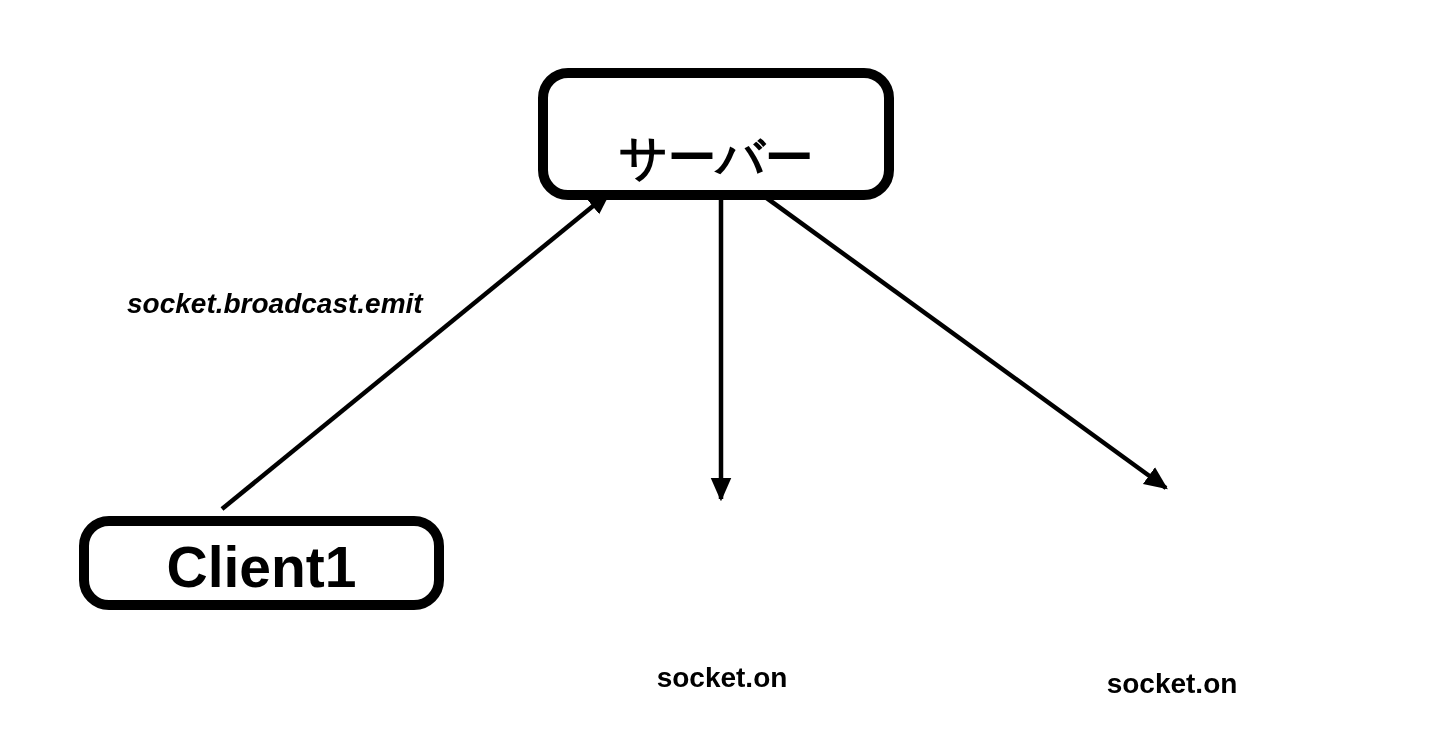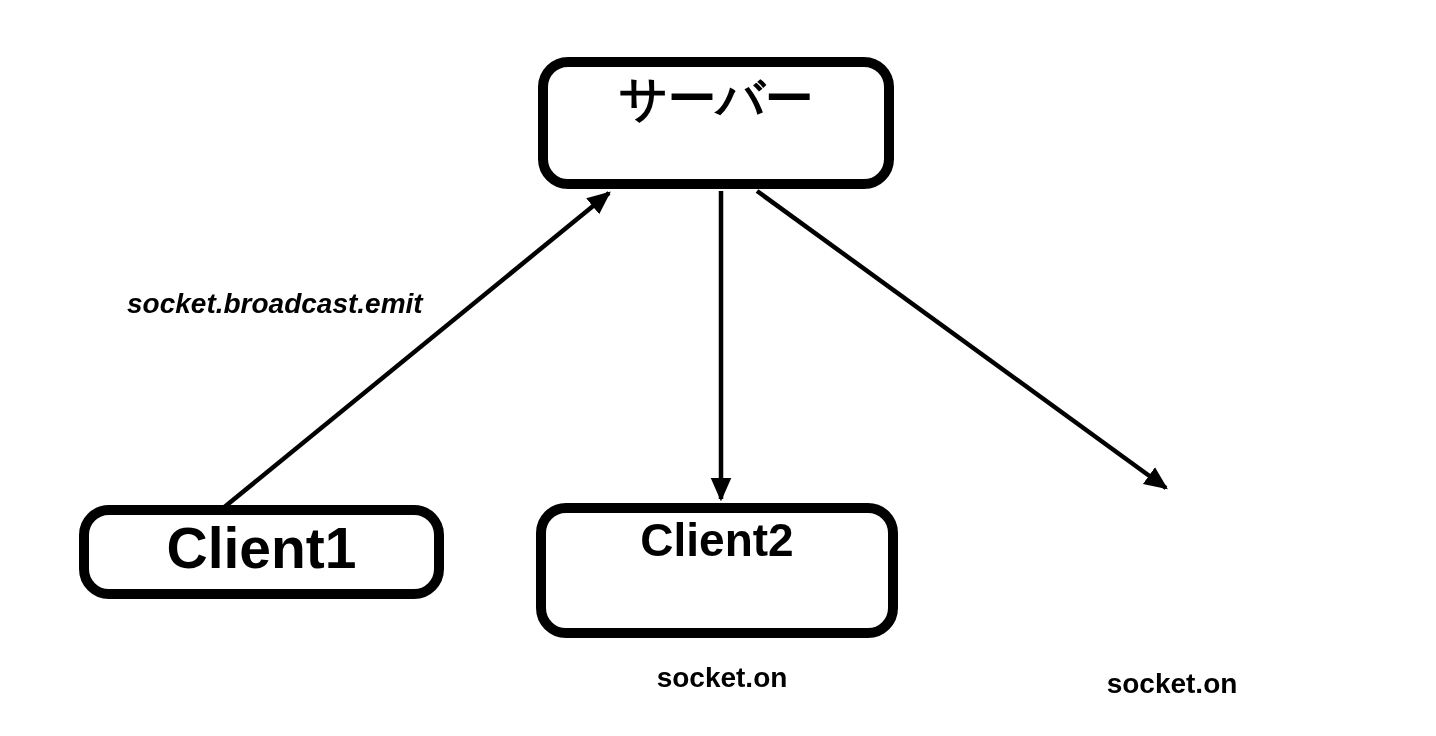--- a/index.html
+++ b/index.html
@@ -22,24 +22,25 @@
     width: 1436px;
     height: 736px;
   }
   .node {
     position: absolute;
     box-sizing: border-box;
     border: 10px solid #000000;
     border-radius: 30px;
     background: #ffffff;
     display: flex;
-    align-items: flex-start;
+    align-items: flex-end;
     justify-content: center;
     color: #000000;
     font-weight: bold;
+    margin-top: 11px;
   }
   .node-label {
     white-space: nowrap;
   }
   .node-server   { left: 538px; top: 57px;  width: 356px; height: 132px; font-size: 48px; }
   .node-client1  { left: 79px;  top: 505px; width: 365px; height: 94px; font-size: 57px; }
   .node-client2  { left: 536px; top: 503px; width: 362px; height: 135px; font-size: 46px; }
   .node-client3  { left: 995px; top: 503px; width: 365px; height: 132px; font-size: 46px; }
   .edge-label {
     position: absolute;
@@ -69,23 +70,20 @@
   </svg>
 
   <div class="node node-server">
     <span class="node-label">サーバー</span>
   </div>
 
   <div class="node node-client1">
     <span class="node-label">Client1</span>
   </div>
 
-  <div class="node node-client2">
-    <span class="node-label">Client2</span>
-  </div>
 
 
   <div class="edge-label label-broadcast">socket.broadcast.emit</div>
 
   <div class="edge-label label-on2">socket.on</div>
 
   <div class="edge-label label-on3">socket.on</div>
 
 </div>
 

